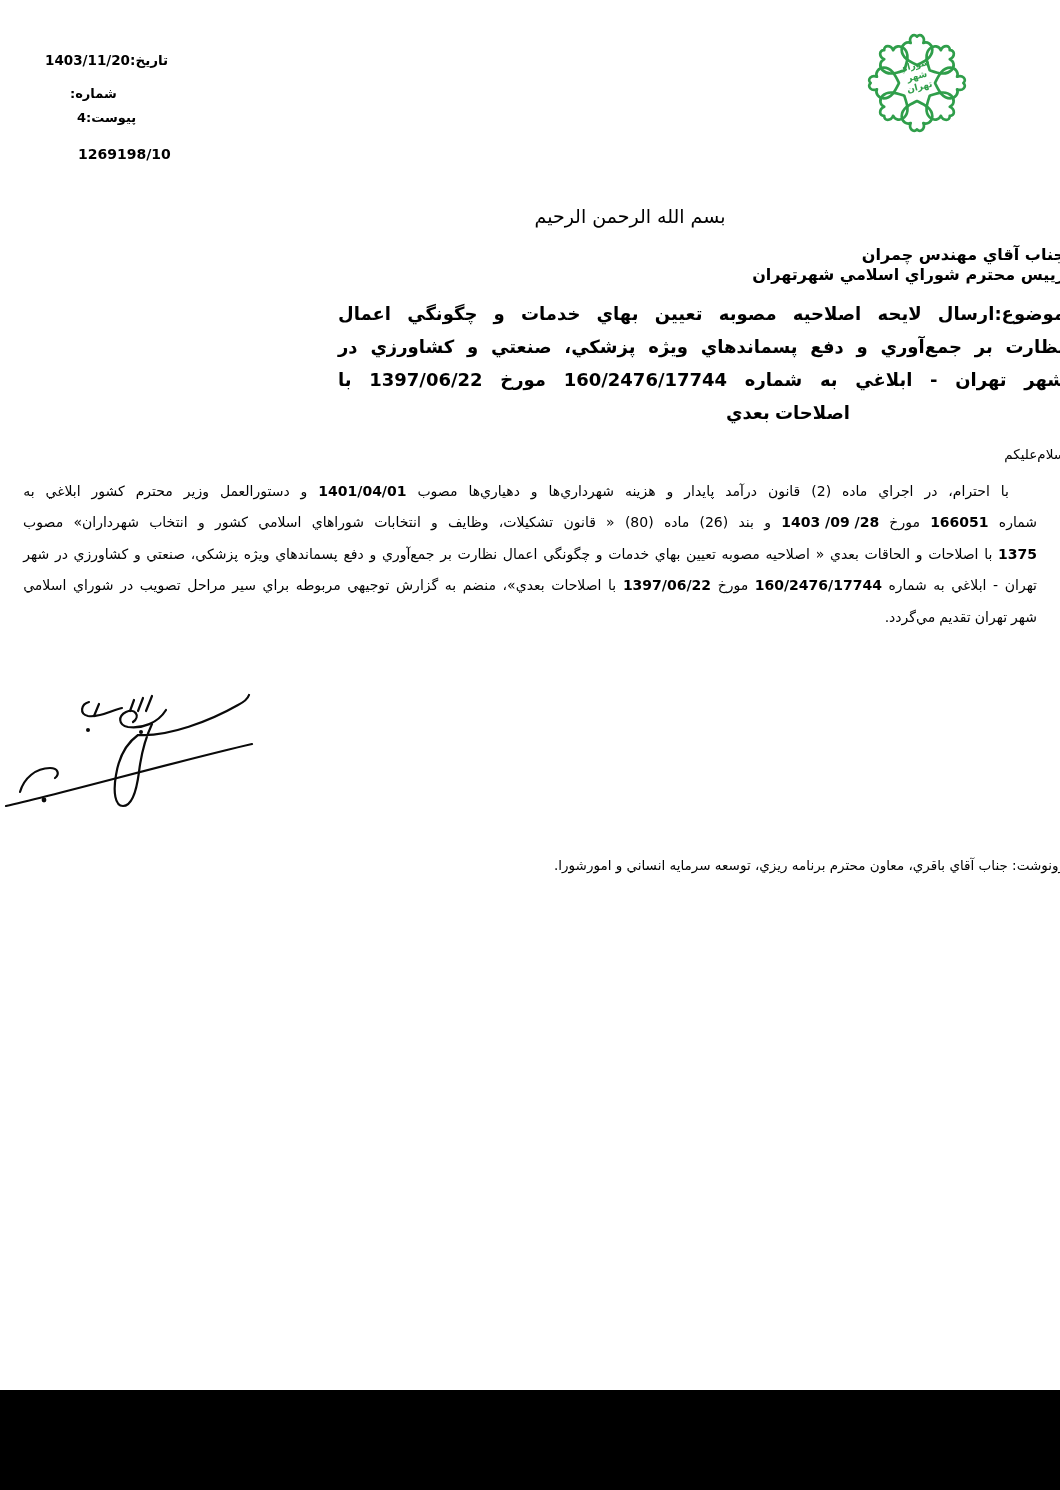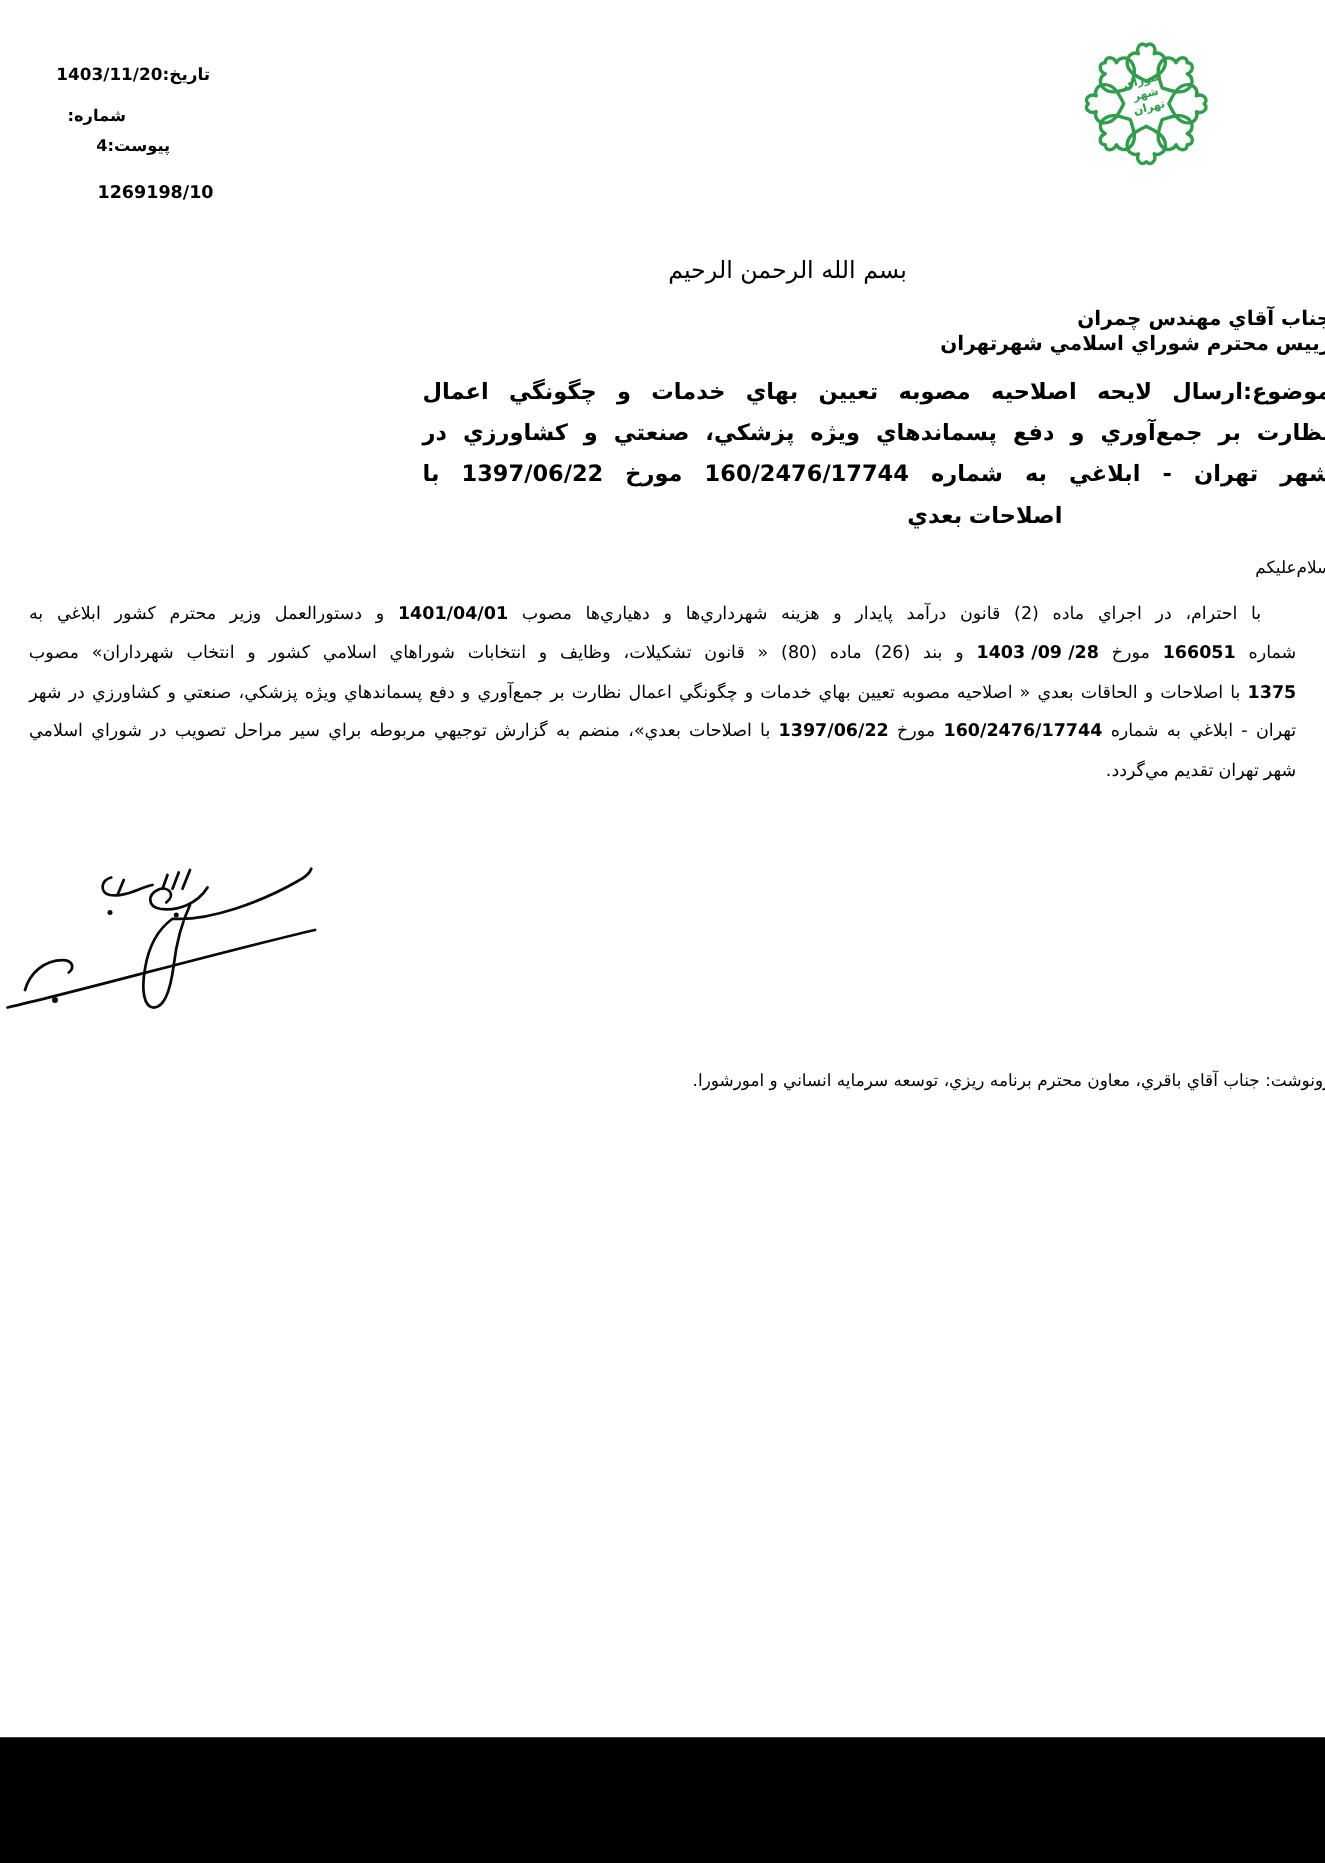--- a/index.html
+++ b/index.html
@@ -4,21 +4,21 @@
 <style>
   html,body{margin:0;padding:0;background:#000;}
   .page{
     position:relative;width:1060px;height:1390px;background:#ffffff;
     font-family:"DejaVu Sans",sans-serif;color:#000;overflow:hidden;padding-left:28px;
   }
   .b{font-weight:bold;}
   
   .lh{position:absolute;font-weight:bold;direction:rtl;white-space:nowrap;}
   .lh-date{left:45px;top:52px;font-size:13.5px;}
-  .lh-numlabel{left:54px;top:86px;font-size:13px;}
+  .lh-numlabel{left:70px;top:86px;font-size:13px;}
   .lh-numvalue{left:78px;top:101px;font-size:14px;margin-top:45px;}
   .lh-attach{left:77px;top:110px;font-size:13px;}
   
   .logo{position:absolute;left:863px;top:26px;width:108px;height:114px;}
   .logo-text{position:absolute;left:0;top:34px;width:108px;text-align:center;
     color:#2f9e4a;font-size:9px;font-weight:bold;line-height:11px;
     transform:rotate(-14deg);direction:rtl;}
   
   .bismillah{position:absolute;left:172px;right:0;top:205px;text-align:center;
     font-size:19px;direction:rtl;}

